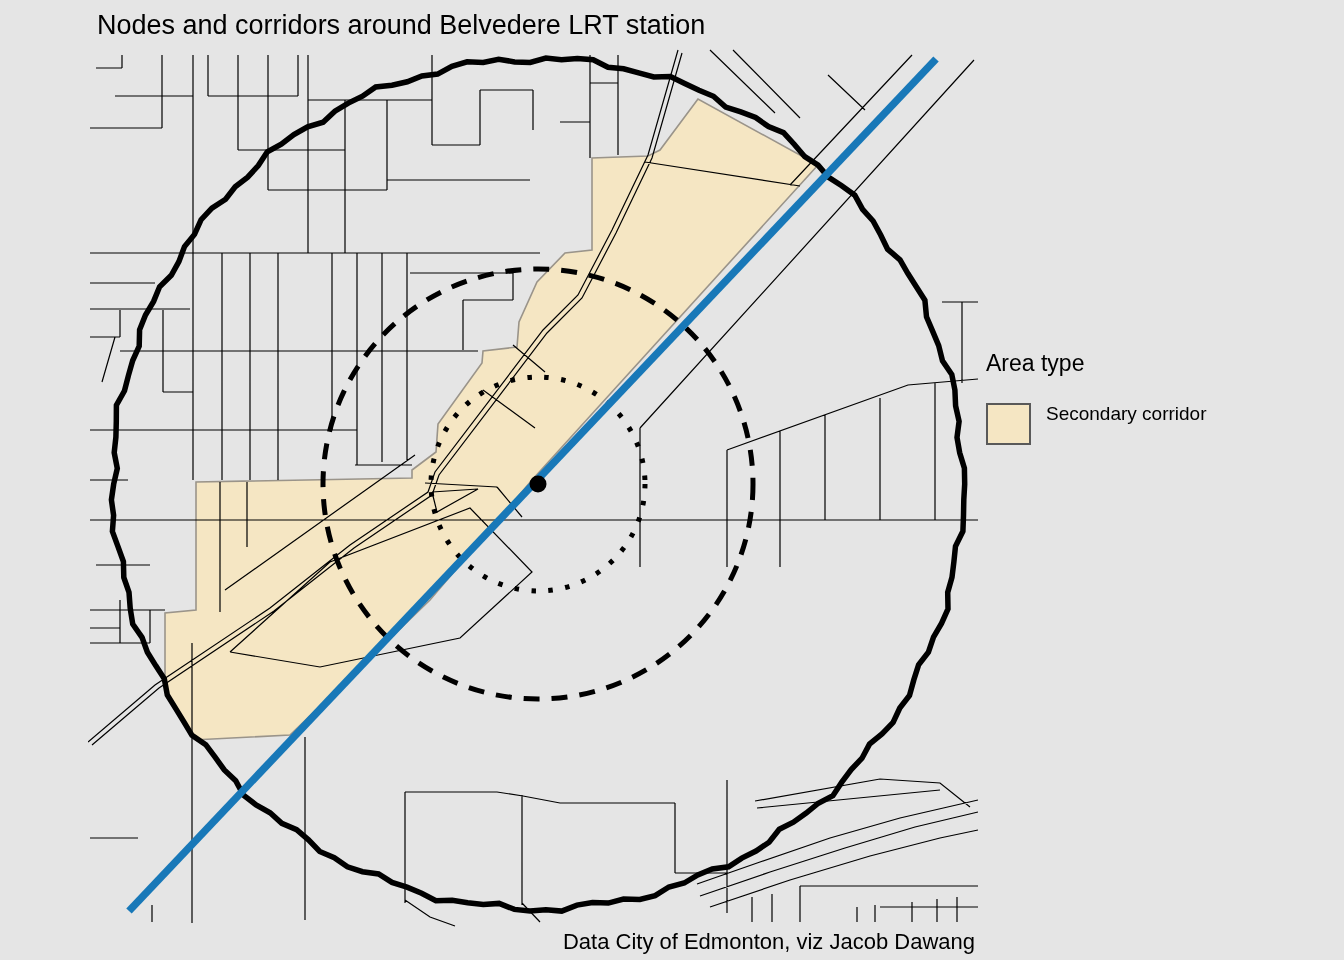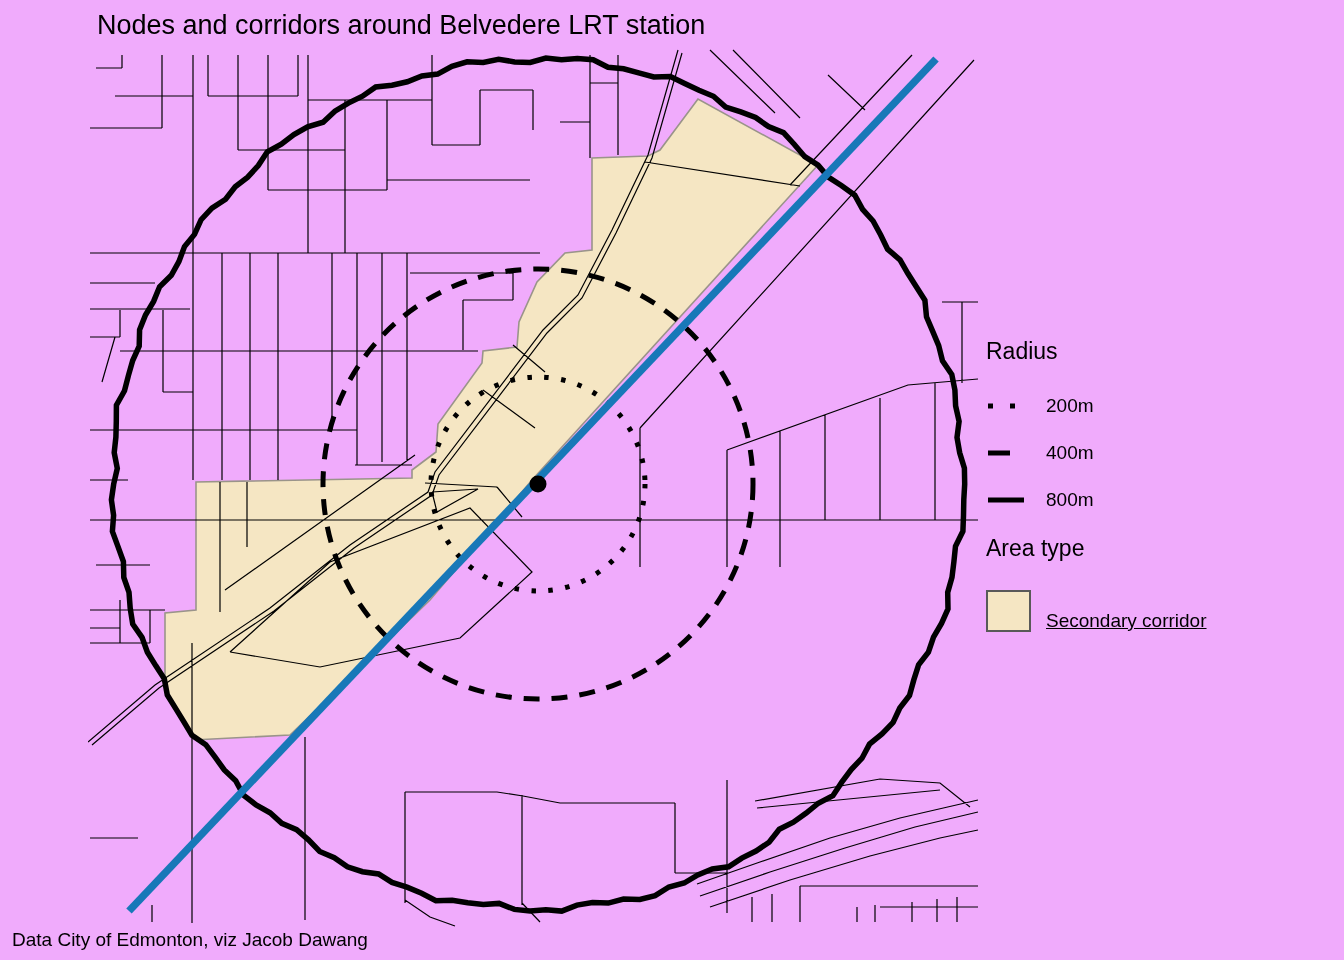--- a/index.html
+++ b/index.html
@@ -1,27 +1,27 @@
 <!DOCTYPE html>
 <html><head>
 <meta charset="utf-8">
 <style>
   html,body{margin:0;padding:0;background:#ffffff;}
   body{font-family:"Liberation Sans","DejaVu Sans",sans-serif;}
-  #stage{position:relative;width:1344px;height:960px;background:#f0abfc;overflow:hidden;}
+  #stage{position:relative;width:1344px;height:960px;background:#e5e5e5;overflow:hidden;}
   #map-svg{position:absolute;left:0;top:0;}
   .page-title{position:absolute;left:97px;top:10px;font-size:27px;color:#000;white-space:nowrap;}
-  .caption{position:absolute;left:12px;top:929px;width:975px;text-align:left;font-size:19px;color:#000;}
+  .caption{position:absolute;left:0;top:929px;width:975px;text-align:right;font-size:22px;color:#000;}
   #legend{position:absolute;left:986px;top:338px;width:350px;}
   .legend-title{font-size:23px;color:#000;line-height:26px;margin-bottom:18px;}
   .legend-row{display:flex;align-items:center;height:47px;}
   .legend-sample{width:44px;margin-right:16px;flex:0 0 44px;}
   .legend-label{font-size:19px;color:#000;}
   .area-group{margin-top:12px;}
-  .area-row{display:flex;align-items:flex-end;height:44px;margin-top:27px;text-decoration:underline;}
+  .area-row{display:flex;align-items:flex-start;height:44px;margin-top:27px;}
   .swatch{width:45px;height:42px;box-sizing:border-box;margin-right:15px;flex:0 0 45px;}
 </style>
 </head>
 <body>
 
 <div id="stage">
 
   <div class="page-title">Nodes and corridors around Belvedere LRT station</div>
 
   <svg id="map-svg" width="1344" height="960">
@@ -40,43 +40,20 @@
         <path d="M96 68L122 68M122 55L122 68M162 55L162 128M90 128L162 128M193 55L193 480M208 55L208 96M115 96L193 96M208 96L298 96M238 55L238 150M268 55L268 190M298 55L298 96M308 55L308 253M238 150L345 150M268 190L387 190M345 100L345 253M308 100L432 100M387 100L387 190M387 180L530 180M432 55L432 145M432 145L480 145M480 90L480 145M480 90L533 90M533 90L533 130M590 55L590 158M590 83L618 83M618 55L618 155M560 122L590 122M90 253L540 253M222 253L222 480M250 253L250 480M278 253L278 480M332 253L332 430M357 253L357 465M382 253L382 462M407 253L407 462M120 351L478 351M192 430L357 430M355 465L412 465M90 283L155 283M90 309L190 309M120 310L120 337M90 337L120 337M115 337L102 382M163 310L163 392M163 392L193 392M410 273L513 273M513 273L513 300M463 300L513 300M463 300L463 350M90 430L196 430M90 480L128 480M96 565L150 565M90 610L165 610M90 628L120 628M90 643L150 643M120 600L120 643M150 610L150 643M90 520L978 520M912 55L790 185M974 60L640 428M640 428L640 567M710 50L775 113M733 50L800 118M828 75L865 110M727 450L908 385L978 379M727 450L727 567M780 431L780 567M825 415L825 520M880 398L880 520M935 383L935 520M942 302L978 302M962 302L962 383M405 792L497 792L523 796L560 803L675 803M405 792L405 903M522 795L522 905M675 803L675 873M675 873L727 873M727 780L727 913M697 884L760 862L830 838L900 818L978 800M700 896L770 872L845 848L915 827L978 812M710 907L790 880L870 856L940 838L978 830M755 801L880 779L940 783L970 807M757 808L940 790M800 886L978 886M752 897L752 922M772 894L772 922M800 886L800 922M857 907L857 922M875 905L875 922M912 902L912 922M937 899L937 922M957 897L957 922M880 907L978 907M405 900L430 917L455 926M522 903L540 922M192 643L192 923M305 737L305 920M152 905L152 922M90 838L138 838M678 50L648 155L612 230L578 295L543 330L435 472L428 492L350 545L270 608L155 685L88 742M682 53L652 158L616 233L582 298L547 333L439 475L432 495L354 548L274 611L159 688L92 745M645 162L800 186M483 390L535 428M513 345L545 372M220 482L220 612M247 482L247 547M225 590L415 455M230 652L320 667L460 638L532 572L470 508L330 562L230 652M432 492L478 489L437 512L432 492M425 483L497 487M497 487L522 517" fill="none" stroke="#000000" stroke-width="1.2"></path>
         <circle cx="538" cy="484" r="107" fill="none" stroke="#000000" stroke-width="5" stroke-dasharray="4.5 12.5"></circle>
         <circle cx="538" cy="484" r="215" fill="none" stroke="#000000" stroke-width="5" stroke-dasharray="16 12"></circle>
         <path d="M964.7 484.0L963.8 499.7L963.5 515.5L962.9 531.3L955.5 546.2L953.9 561.7L952.0 577.3L947.7 592.4L948.0 608.9L941.5 623.4L933.5 637.2L928.4 652.1L918.6 664.8L913.8 679.9L909.5 695.5L899.8 708.0L893.1 722.5L882.0 733.9L869.5 744.1L862.0 758.2L851.2 769.5L841.8 782.2L832.9 795.7L818.3 803.2L806.2 813.1L793.4 822.2L779.3 829.3L769.1 842.2L756.0 851.0L741.8 858.1L728.6 866.8L712.3 869.0L697.8 874.9L684.2 883.0L668.9 887.0L655.1 895.6L639.8 899.5L623.5 899.0L608.3 903.1L592.5 902.6L577.0 905.1L561.7 911.1L545.9 909.8L530.1 910.9L514.4 909.4L499.1 903.4L483.3 904.4L467.7 902.7L452.2 900.3L435.9 900.8L421.6 893.2L407.0 887.1L392.0 882.4L378.6 874.0L362.5 871.7L347.4 866.8L334.3 857.7L319.7 851.5L308.5 839.8L296.6 829.6L281.8 823.3L270.1 812.8L256.1 804.9L243.5 795.2L235.7 780.8L224.3 769.9L215.1 757.2L205.8 744.7L192.0 735.4L183.9 721.8L175.6 708.4L167.3 695.0L164.3 678.8L155.7 665.6L147.4 652.2L142.0 637.4L132.7 624.0L130.2 608.2L129.0 592.3L123.8 577.4L123.4 561.5L118.0 546.6L112.4 531.4L113.6 515.4L111.4 499.8L113.7 484.0L117.3 468.4L114.2 452.6L115.9 437.0L116.3 421.2L116.4 405.2L124.5 390.8L128.4 375.6L132.7 360.5L139.2 346.2L139.6 329.7L145.5 315.0L153.6 301.4L159.6 286.8L171.3 275.3L178.9 261.6L184.5 246.6L194.5 234.4L201.1 219.7L211.9 208.1L225.6 199.2L235.2 186.7L247.7 177.1L258.3 165.6L267.3 151.8L281.3 144.1L293.9 134.6L307.6 126.8L323.1 122.2L334.9 111.2L348.3 103.1L362.5 96.2L375.7 86.9L392.0 85.3L407.3 81.8L421.9 76.0L437.6 74.1L451.9 66.3L467.1 61.8L483.2 62.4L498.6 59.3L514.6 61.9L530.2 62.4L545.9 58.1L561.5 59.7L577.4 58.4L593.2 59.7L608.0 67.2L623.6 68.8L638.7 72.9L653.8 77.0L670.4 76.5L684.7 83.5L699.0 90.2L713.5 96.3L725.7 107.1L740.8 111.9L755.6 117.5L768.5 126.6L783.5 132.6L794.4 144.5L804.8 156.7L818.1 165.1L828.3 177.1L841.7 185.8L854.8 195.2L862.6 209.4L873.1 221.0L880.7 235.0L887.6 249.2L900.0 259.8L907.9 273.5L916.3 286.8L924.9 300.2L926.5 316.7L932.6 331.1L938.7 345.6L942.5 360.8L951.8 374.5L954.9 390.0L955.6 405.9L959.1 421.3L957.0 437.4L959.7 452.8L964.4 468.2Z" fill="none" stroke="#000000" stroke-width="5.5"></path>
         <path d="M936 59L129 911" fill="none" stroke="#1878B8" stroke-width="7.5"></path>
         <circle cx="538" cy="484" r="8.5" fill="#000000"></circle>
       </g>
     </svg>
 
   <div id="legend">
-    <div class="legend-group">
-      <div class="legend-title">Radius</div>
-      <div id="radius-rows">
-          <div class="legend-row">
-            <svg width="44" height="20" class="legend-sample">
-              <line x1="2" y1="10" y2="10" stroke="#000" stroke-width="5" x2="32" stroke-dasharray="5 17"></line>
-            </svg>
-            <span class="legend-label">200m</span>
-          </div>
-          <div class="legend-row">
-            <svg width="44" height="20" class="legend-sample">
-              <line x1="2" y1="10" y2="10" stroke="#000" stroke-width="5" x2="24"></line>
-            </svg>
-            <span class="legend-label">400m</span>
-          </div>
-          <div class="legend-row">
-            <svg width="44" height="20" class="legend-sample">
-              <line x1="2" y1="10" y2="10" stroke="#000" stroke-width="5" x2="38"></line>
-            </svg>
-            <span class="legend-label">800m</span>
-          </div>
-        </div>
-    </div>
     <div class="legend-group area-group">
       <div class="legend-title">Area type</div>
       <div id="area-rows">
           <div class="area-row">
             <div class="swatch" style="background: rgb(245, 230, 195); border: 2.5px solid rgb(89, 89, 89);"></div>
             <span class="legend-label">Secondary corridor</span>
           </div>
         </div>
     </div>
   </div>

